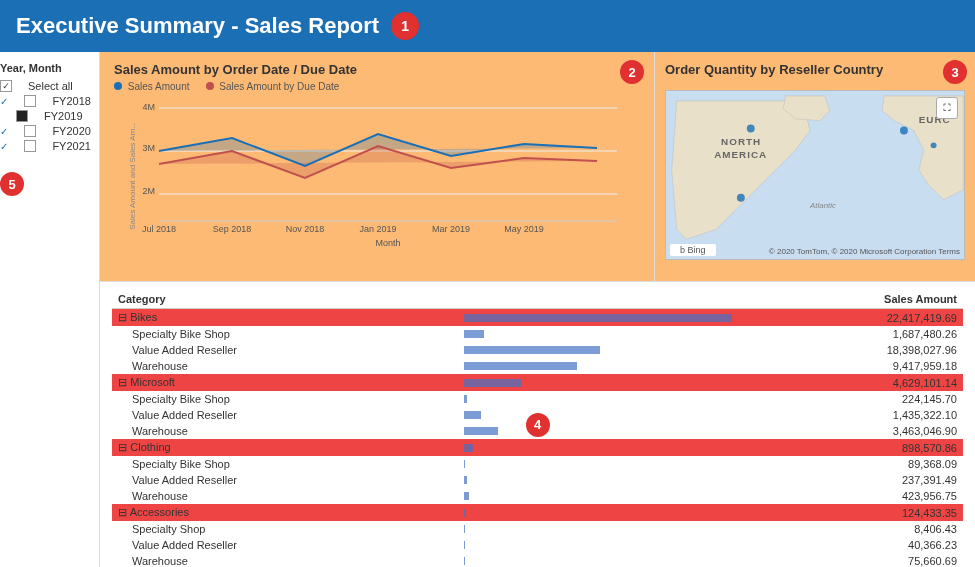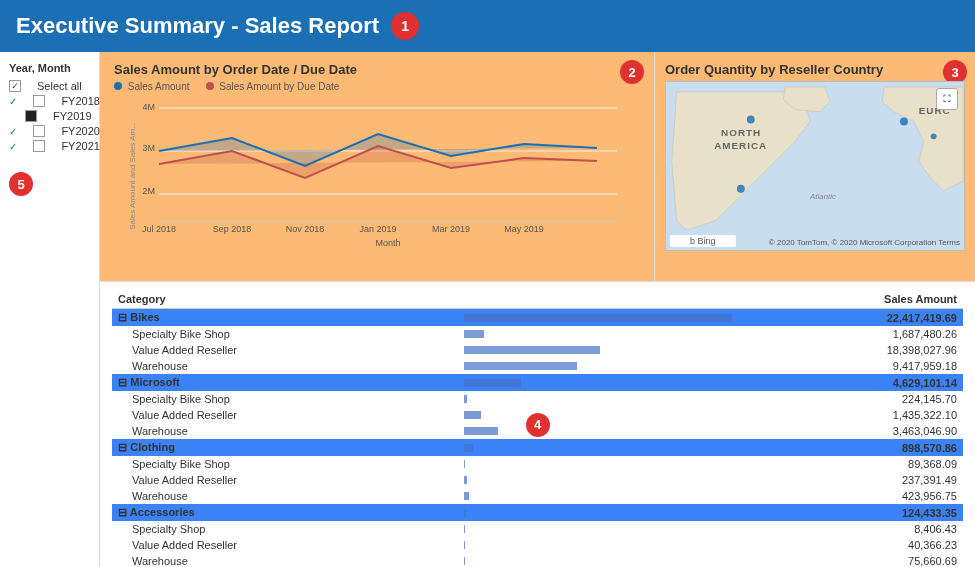--- a/index.html
+++ b/index.html
@@ -37,21 +37,21 @@
     
     .main-content {
       display: flex;
       height: calc(567px - 52px);
     }
 
     
     .sidebar {
       width: 100px;
       background: white;
-      padding: 10px 9px;
+      padding: 10px 0;
       border-right: 1px solid #ddd;
       flex-shrink: 0;
     }
     .sidebar-title {
       font-size: 11px;
       font-weight: 600;
       color: #333;
       margin-bottom: 6px;
     }
     .sidebar-item {
@@ -166,21 +166,21 @@
     .map-panel {
       width: 320px;
       padding: 10px 10px;
       position: relative;
       flex-shrink: 0;
     }
     .map-title {
       font-size: 13px;
       font-weight: 600;
       color: #333;
-      margin-bottom: 4px;
+      margin-bottom: 13px;
     }
     .badge-3 {
       background: #e03030;
       color: white;
       border-radius: 50%;
       width: 24px;
       height: 24px;
       display: inline-flex;
       align-items: center;
       justify-content: center;
@@ -198,21 +198,21 @@
       overflow: hidden;
       border: 1px solid #bbb;
     }
     .map-bing-logo {
       position: absolute;
       bottom: 3px;
       left: 4px;
       font-size: 9px;
       color: #555;
       background: white;
-      padding: 1px 20px;
+      padding: 1px 10px;
       border-radius: 2px;
     }
     .map-copyright {
       position: absolute;
       bottom: 3px;
       right: 4px;
       font-size: 8px;
       color: #555;
     }
     .map-icon {
@@ -254,22 +254,22 @@
       text-align: right;
     }
     .data-table td {
       padding: 2px 6px;
       color: #333;
     }
     .data-table td.right {
       text-align: right;
     }
     .category-row td {
-      font-weight: 700;
-      background: #3b82f6;
+      font-weight: 400;
+      background: #ef4444;
     }
     .sub-row td {
       font-weight: normal;
       background: white;
     }
     .sub-row td:first-child {
       padding-left: 20px;
     }
     .bar-cell {
       width: 280px;

